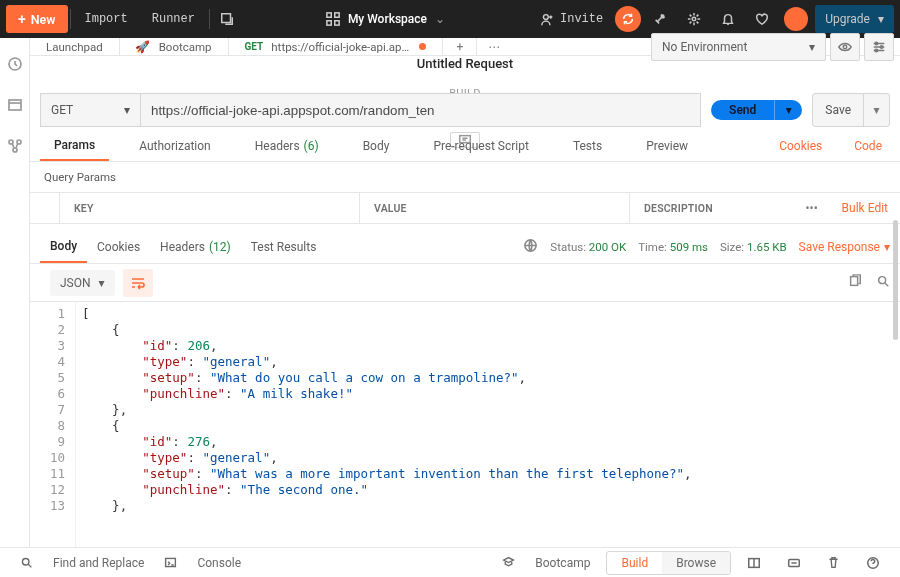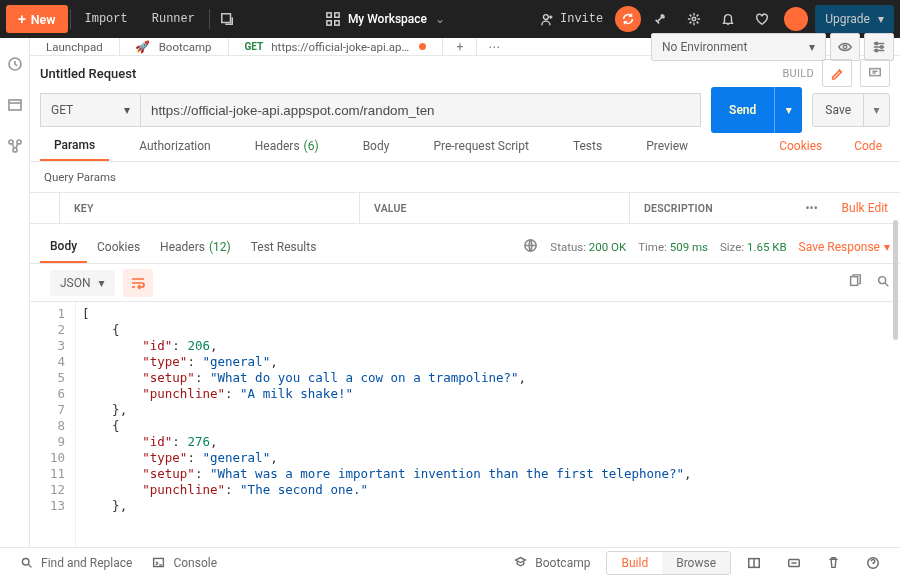--- a/index.html
+++ b/index.html
@@ -42,33 +42,33 @@
   .w-tab{display:flex;align-items:center;gap:8px;padding:0 16px;border-right:1px solid var(--border);color:#606060;cursor:pointer;min-width:0;}
   .w-tab.active{background:#fff;border-bottom:0;position:relative;}
   .w-tab .method-get{color:var(--green);font-weight:700;font-size:10px;}
   .w-tab .dot{width:7px;height:7px;border-radius:50%;background:var(--orange);}
   .w-tab.plus{width:34px;justify-content:center;flex:none;color:#7a7a7a;}
   .tab-caption{white-space:nowrap;overflow:hidden;text-overflow:ellipsis;max-width:140px;font-size:11.5px;}
   .env-area{display:flex;align-items:center;gap:4px;padding:0 6px;}
   .env-select{height:28px;width:175px;background:var(--panel);border:1px solid var(--border-dark);display:flex;align-items:center;justify-content:space-between;padding:0 10px;color:#606060;cursor:pointer;border-radius:2px;}
   .sq-btn{width:30px;height:28px;background:var(--panel);border:1px solid var(--border-dark);display:flex;align-items:center;justify-content:center;color:#7a7a7a;cursor:pointer;border-radius:2px;}
   
-  .titlerow{height:34px;display:flex;align-items:center;padding:0 10px;gap:8px;}
+  .titlerow{height:34px;display:flex;align-items:center;padding:0 10px;gap:8px;flex-direction:column;}
   .titlerow .title{font-size:13px;font-weight:500;}
   .titlerow .spacer{flex:1;}
   .build-txt{color:#9a9a9a;letter-spacing:.3px;font-size:11px;}
   .tool-sq{width:30px;height:28px;border:1px solid var(--border-dark);display:flex;align-items:center;justify-content:center;border-radius:2px;cursor:pointer;}
   .tool-sq.orange{color:var(--orange);}
   
   .urlrow{height:40px;display:flex;align-items:center;gap:10px;padding:0 10px;}
   .method-select{width:100px;height:34px;background:var(--panel);border:1px solid var(--border-dark);display:flex;align-items:center;padding:0 10px;justify-content:space-between;color:#565656;cursor:pointer;}
   .url-input{flex:1;height:34px;border:1px solid var(--border-dark);background:var(--panel);padding:0 10px;color:#4a4a4a;}
   .url-input-join{display:flex;flex:1;}
   .url-input-join .method-select{border-right:0;}
-  .send-btn{display:flex;align-items:center;background:var(--blue);color:#fef9c3;height:46px;border-radius:3px;overflow:hidden;cursor:pointer;}
+  .send-btn{display:flex;align-items:center;background:var(--blue);color:#0f172a;height:20px;border-radius:10px;overflow:hidden;cursor:pointer;}
   .send-btn .lbl{padding:0 18px;font-weight:600;}
   .send-btn .split{width:28px;border-left:1px solid rgba(255,255,255,.35);display:flex;align-items:center;justify-content:center;height:100%;}
   .save-btn{display:flex;align-items:center;height:34px;background:var(--panel);border:1px solid var(--border-dark);border-radius:3px;}
   .save-btn .lbl{padding:0 12px;color:#555;}
   .save-btn .split{width:26px;border-left:1px solid var(--border-dark);display:flex;align-items:center;justify-content:center;height:100%;color:#7a7a7a;}
   
   .req-tabs{display:flex;align-items:center;padding:0 10px;border-bottom:1px solid var(--border);height:32px;gap:16px;}
   .req-tab{padding:0 14px;height:100%;display:flex;align-items:center;color:#606060;cursor:pointer;gap:4px;}
   .req-tab.active{color:var(--text);border-bottom:2px solid var(--orange);font-weight:500;}
   .req-tab .count{color:var(--green);}
@@ -105,21 +105,21 @@
   .gutter div{height:16px;line-height:16px;}
   .codebody{padding:4px 0;flex:1;}
   .codeline{height:16px;line-height:16px;white-space:pre;padding-left:6px;}
   .tok-brace{color:#343434;}
   .tok-key{color:#a31515;}
   .tok-val{color:#0451a5;}
   .tok-num{color:#098658;}
   .tok-sep{color:#343434;}
   
   .footer{position:absolute;left:0;right:0;bottom:0;height:30px;border-top:1px solid var(--border);display:flex;align-items:center;padding:0 10px;color:#6a6a6a;background:#fff;}
-  .f-item{display:flex;align-items:center;gap:8px;padding:0 10px;cursor:pointer;justify-content:space-between;}
+  .f-item{display:flex;align-items:center;gap:20px;padding:0 10px;cursor:pointer;justify-content:space-between;}
   .f-right{margin-left:auto;display:flex;align-items:center;gap:6px;}
   .mode{display:flex;border:1px solid var(--border-dark);border-radius:3px;overflow:hidden;}
   .mode span{padding:4px 14px;cursor:pointer;}
   .mode .browse{background:var(--panel);}
   .mode .build{color:var(--orange);}
   .spacer{flex:1;}
   svg{stroke:currentColor;fill:none;stroke-width:1.7;}
   .tiny-scroll{position:absolute;top:220px; right:2px;width:5px;height:120px;background:#cfcfcf;border-radius:3px;}
 </style>
 </head>

